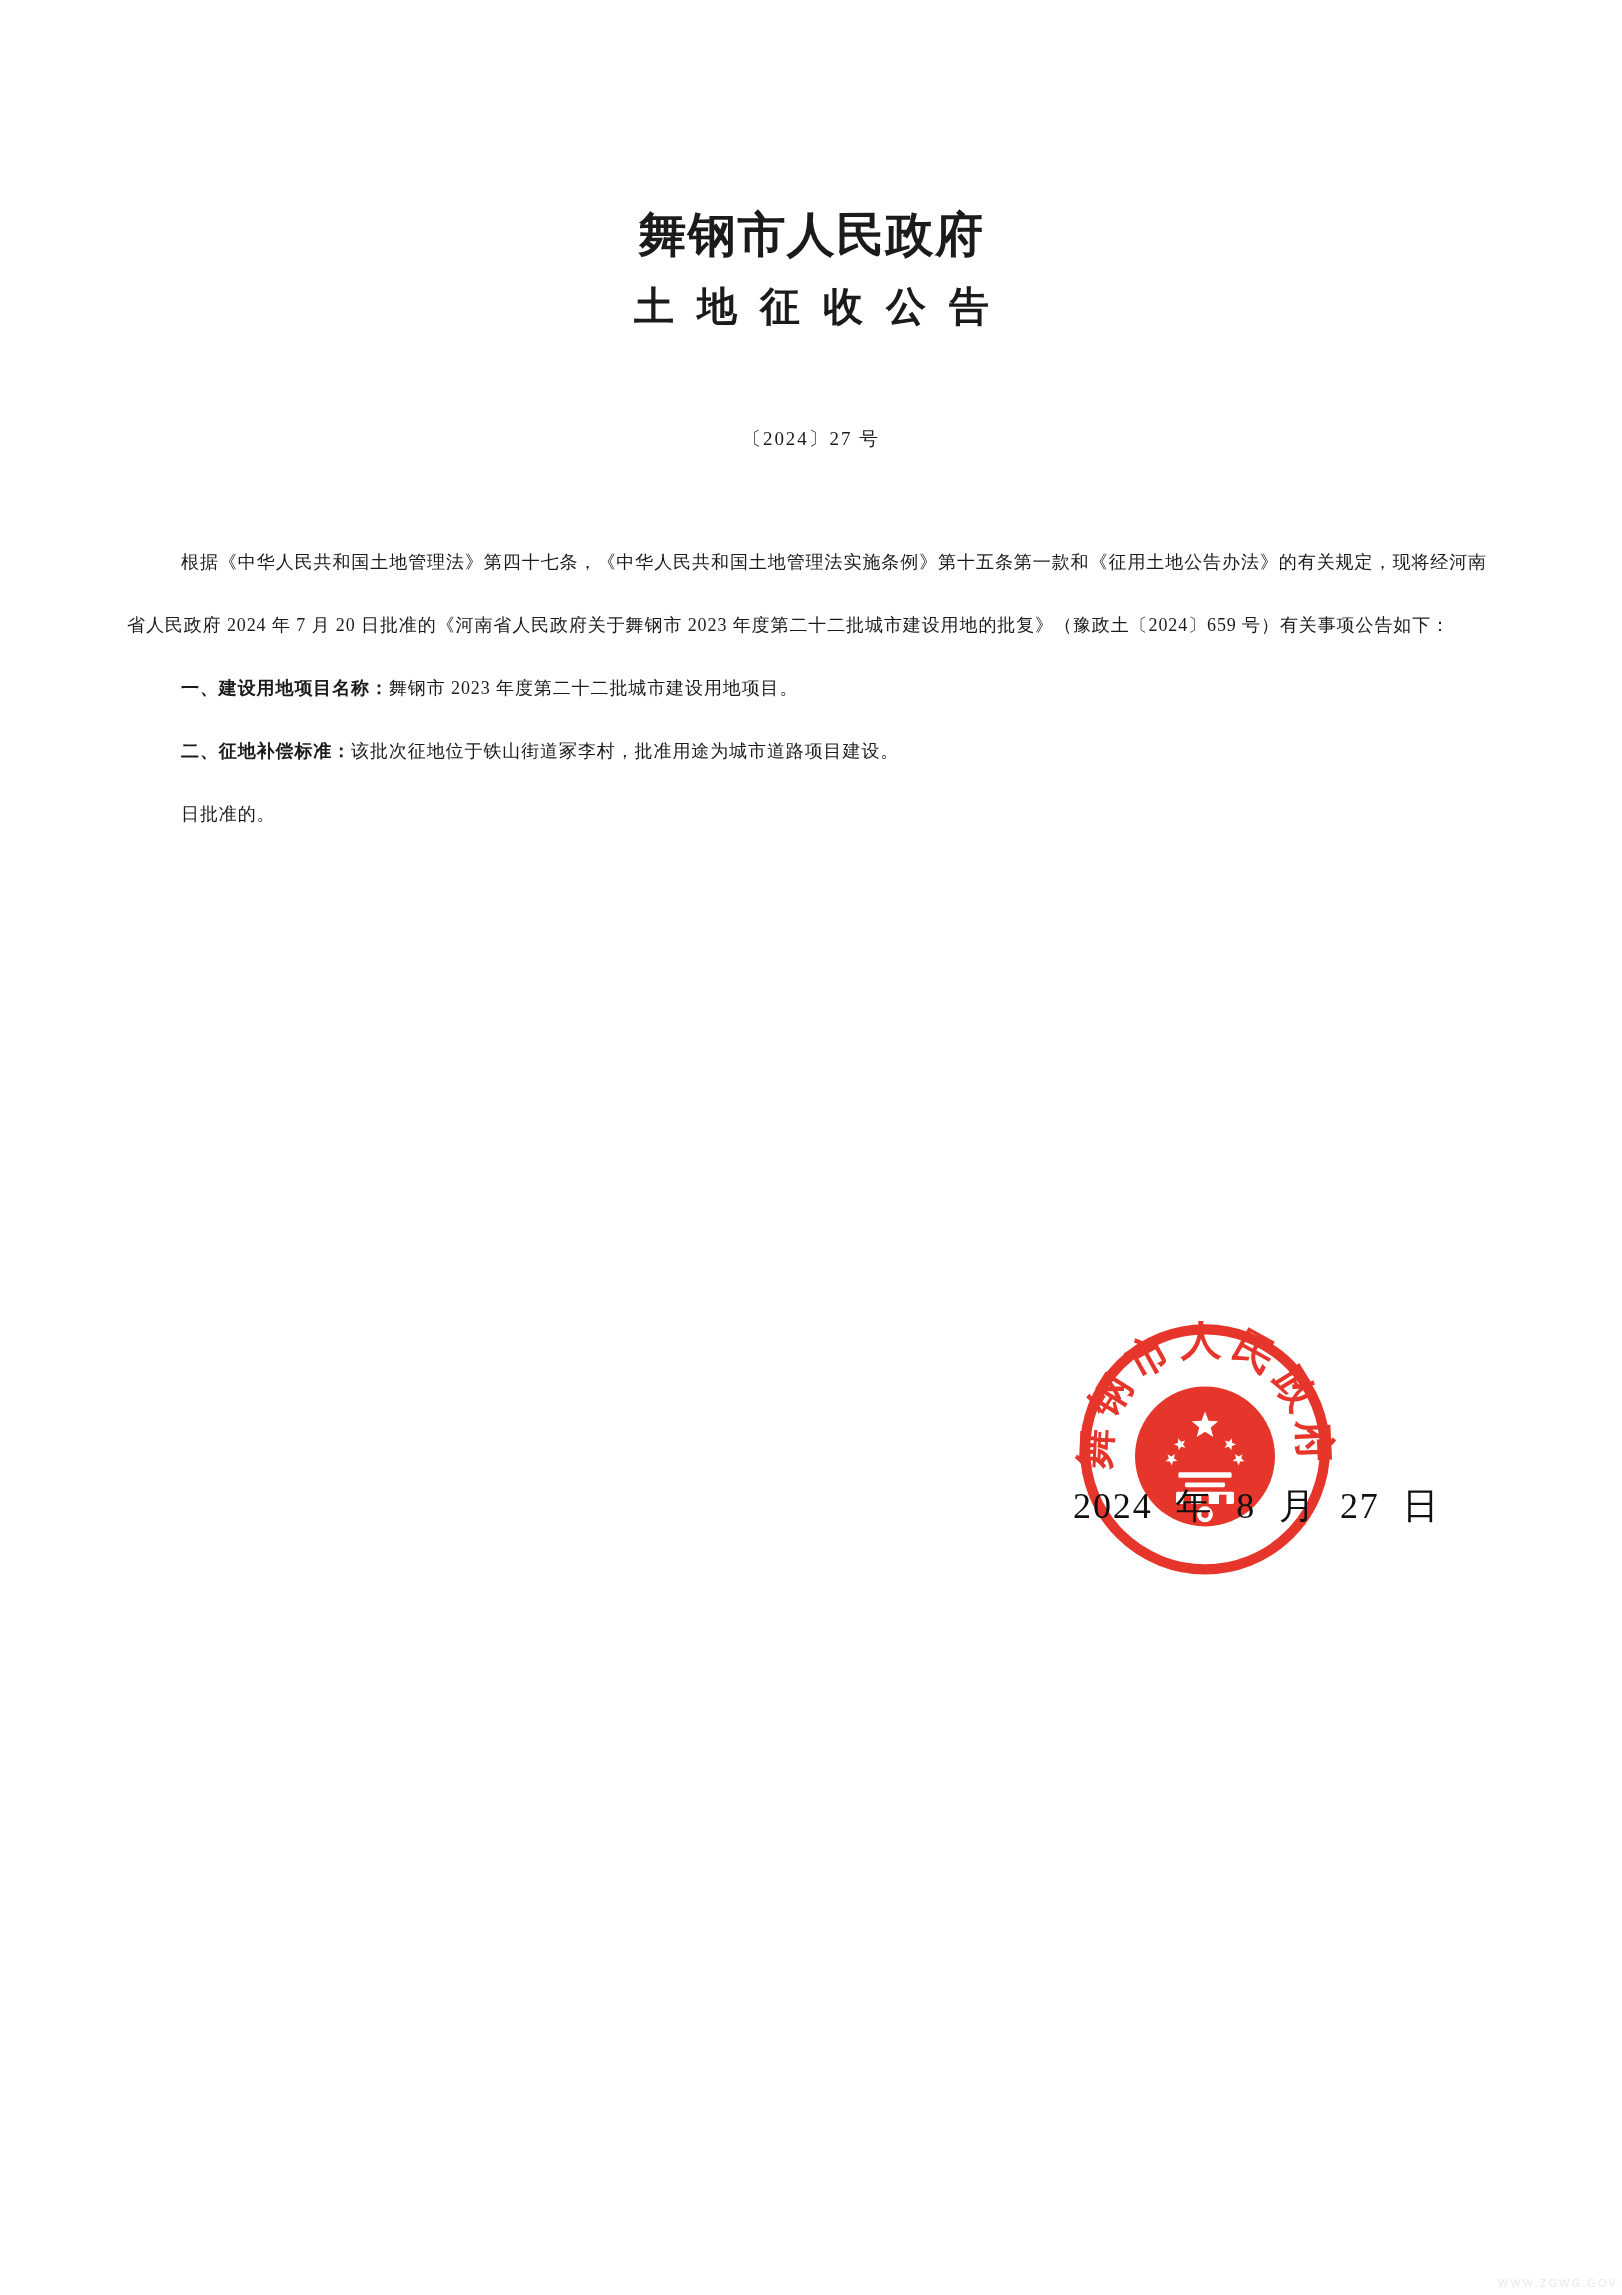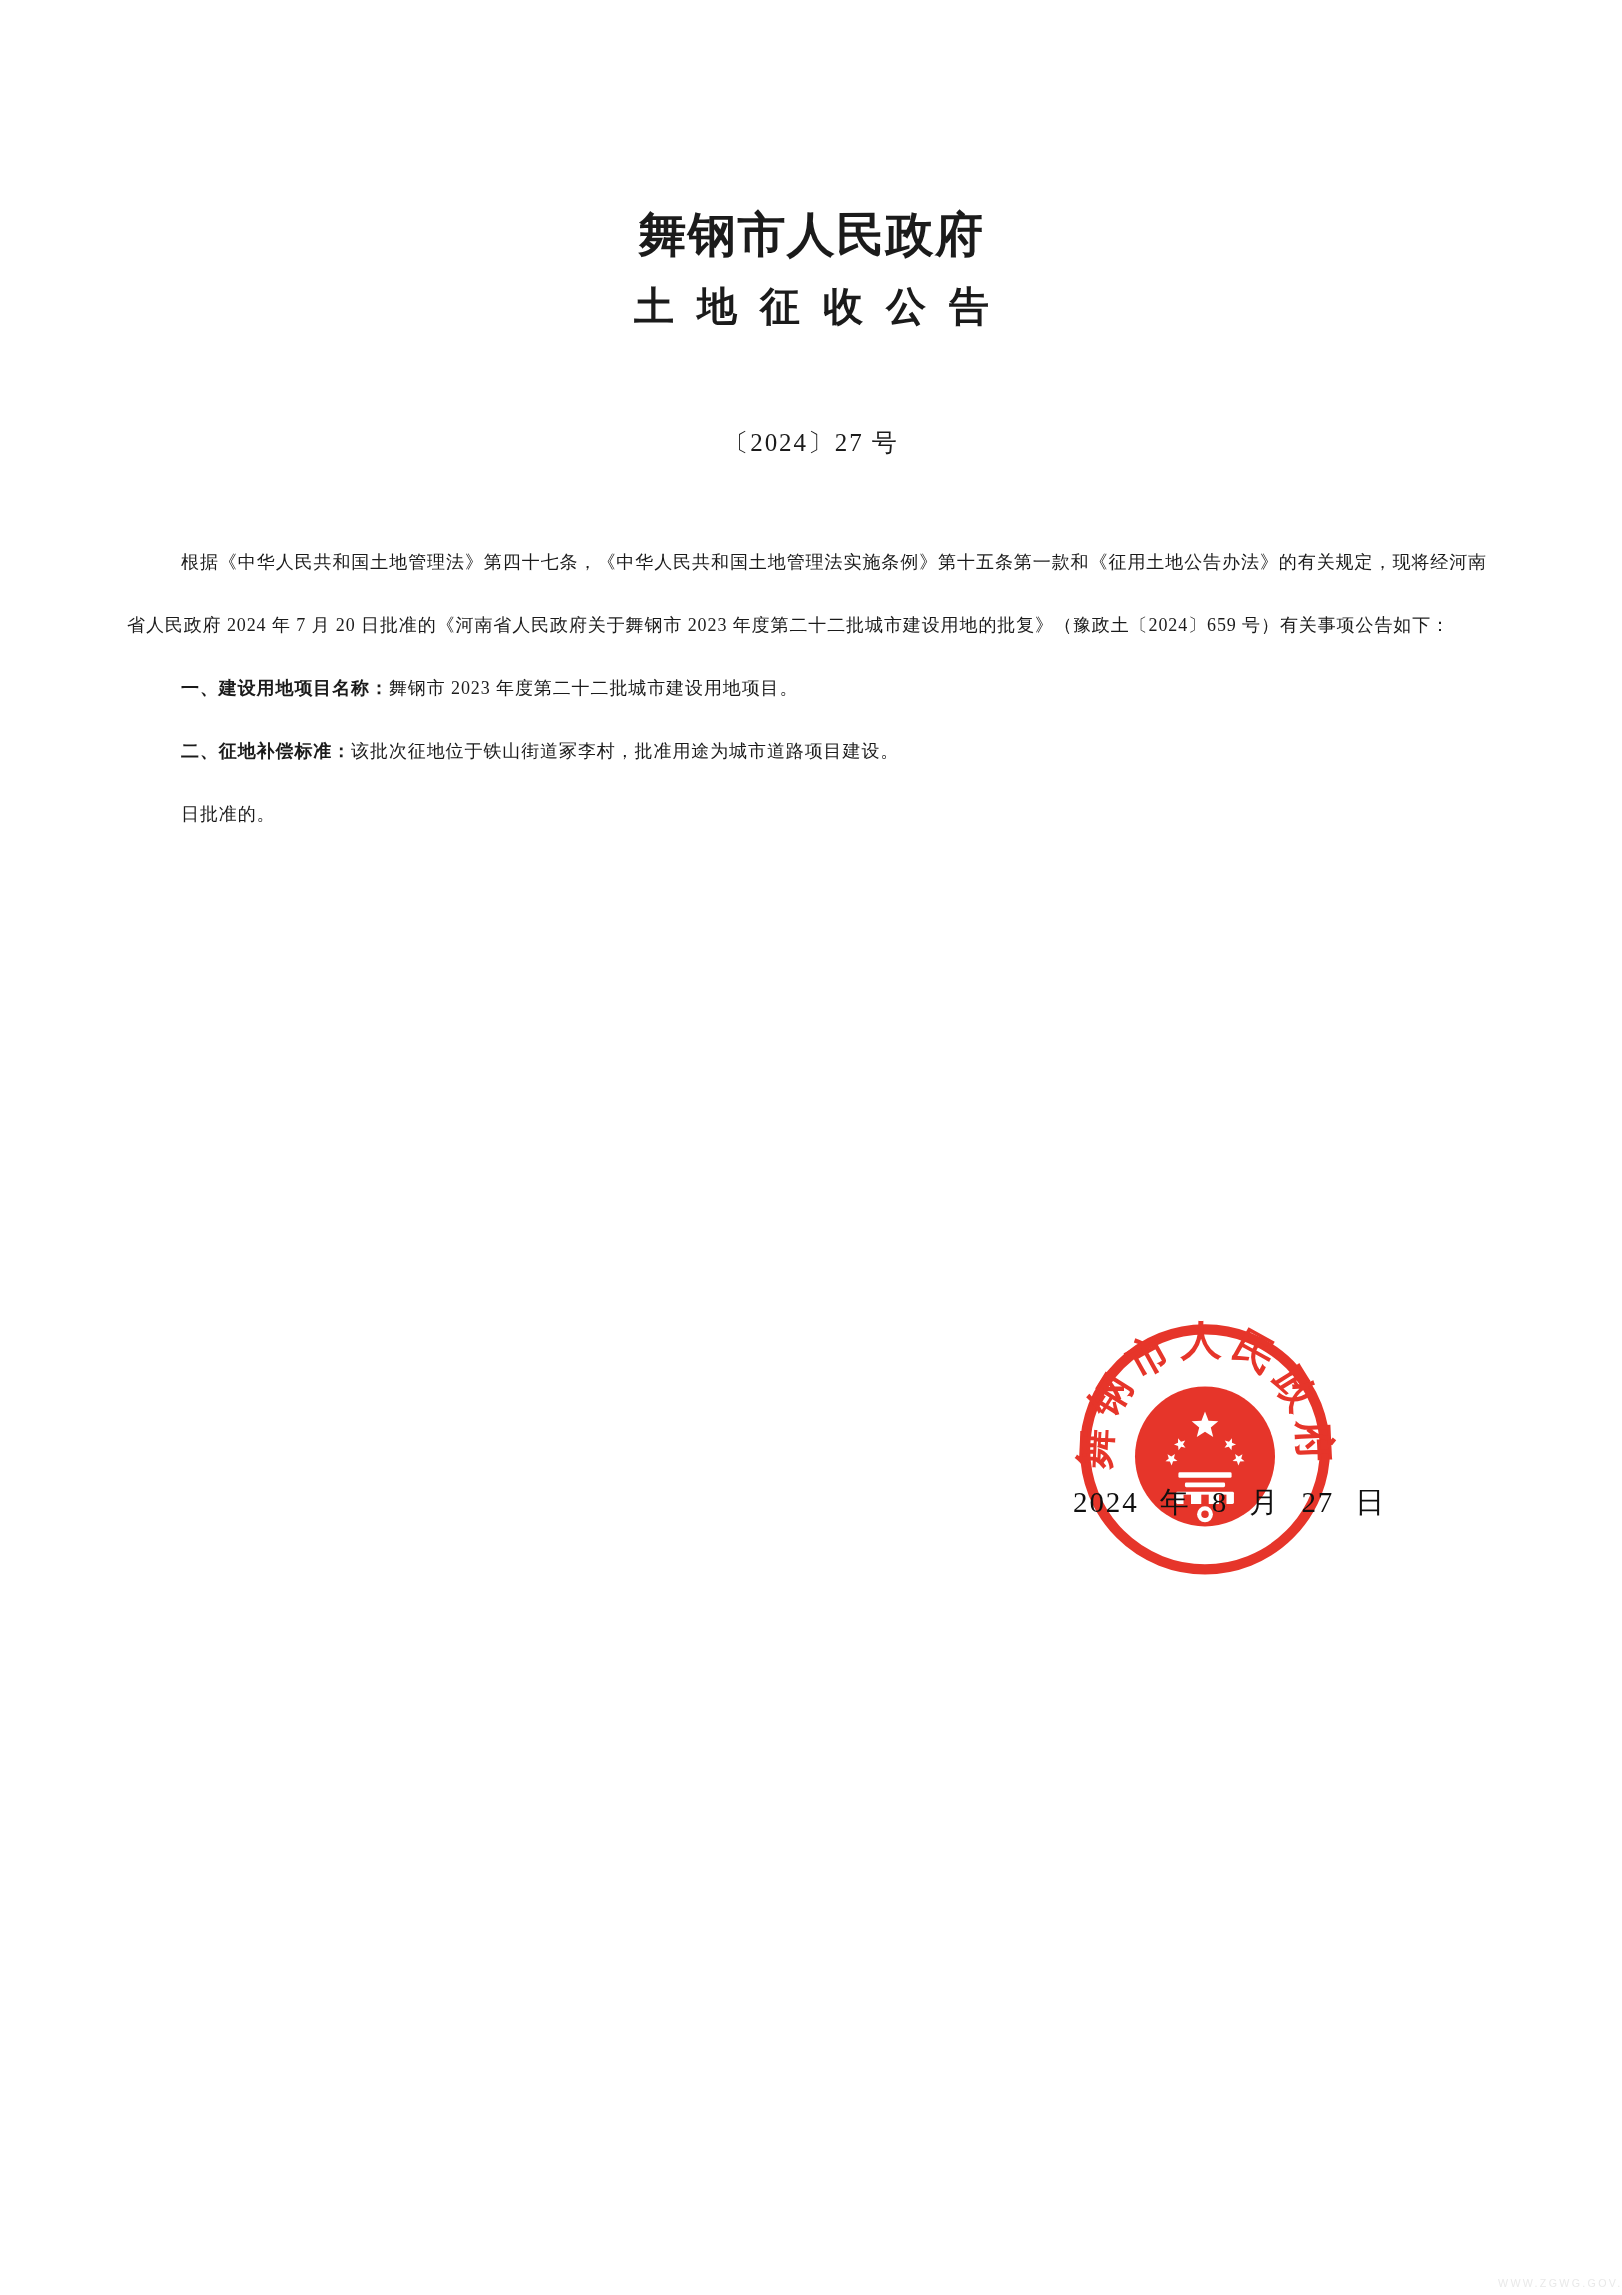--- a/index.html
+++ b/index.html
@@ -20,21 +20,21 @@
   .doc-title {
     position: absolute; top: 285px; left: 0; width: 1623px;
     text-align: center;
     font-size: 40px; font-weight: 700;
     letter-spacing: 6.5px; padding-left: 6.5px; box-sizing: border-box;
     line-height: 1.1;
   }
   .doc-number {
     position: absolute; top: 428px; left: 0; width: 1622px;
     text-align: center;
-    font-size: 25px; letter-spacing: 1.9px; line-height: 1.2;
+    font-size: 19px; letter-spacing: 1.9px; line-height: 1.2;
   }
   .body-block {
     position: absolute; left: 127px; top: 531px; width: 1360px;
     font-size: 18px; line-height: 63px;
     text-align: justify;
     word-break: break-all;
   }
   .para { margin: 0; padding: 0; }
   .para.indent { text-indent: 54px; }
   .seg { letter-spacing: 0.9px; }
@@ -46,21 +46,21 @@
     position: absolute; left: 1065px; top: 1308px;
     width: 280px; height: 280px; z-index: 1;
   }
   .seal-wrap svg { width: 100%; height: 100%; display: block; opacity: 0.94; }
   .seal-arc-label {
     font-family: "Liberation Sans", "DejaVu Sans", sans-serif;
     font-size: 88px; font-weight: 700; letter-spacing: 16px;
   }
   .seal-date {
     position: absolute; left: 1073px; top: 1487px;
-    font-size: 29px; line-height: 1.1;
+    font-size: 36px; line-height: 1.1;
     word-spacing: 12px; letter-spacing: 1.9px;
     color: #101010; z-index: 2;
     font-family: "Liberation Serif", "DejaVu Serif", serif;
     white-space: nowrap;
   }
   .watermark {
     position: absolute; left: 1498px; top: 2277px;
     font-size: 10.7px; letter-spacing: 2.3px;
     font-family: "Liberation Sans", "DejaVu Sans", sans-serif;
     z-index: 0; white-space: nowrap;

